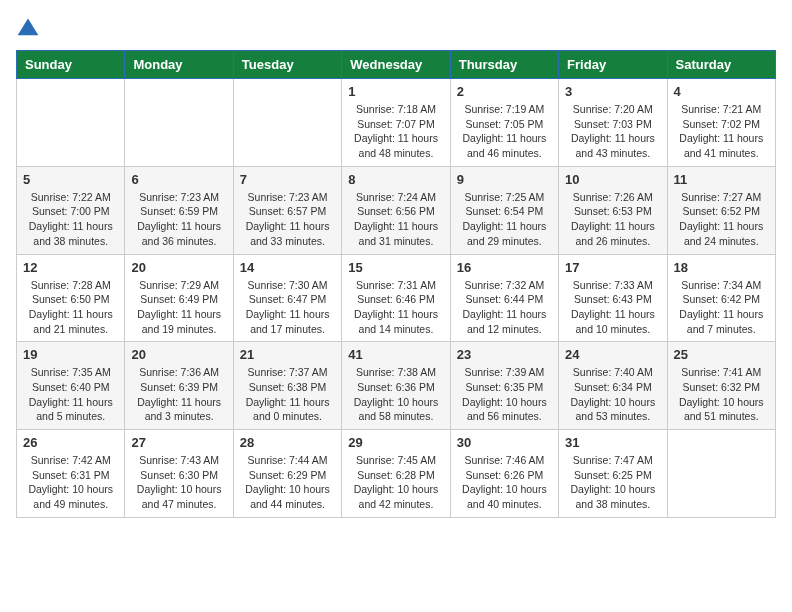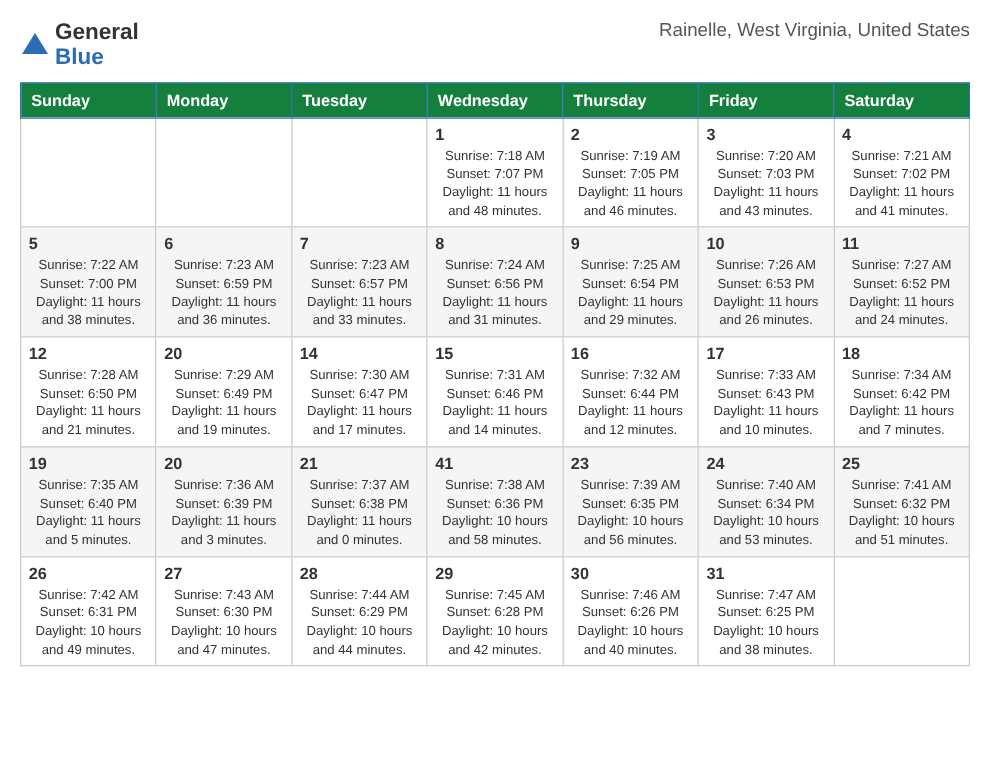--- a/index.html
+++ b/index.html
@@ -95,27 +95,22 @@
     }
   </style>
 </head>
 <body>
 
 <div class="header">
   <div class="logo">
     <svg class="logo-icon" viewBox="0 0 30 30" xmlns="http://www.w3.org/2000/svg">
       <polygon points="15,3 28,24 2,24" fill="#2a6db5"></polygon>
     </svg>
-    <div class="logo-text">
-      <span class="logo-general">General</span>
-      <span class="logo-blue">Blue</span>
-    </div>
   </div>
   <div class="title-block">
-    <div class="location">Rainelle, West Virginia, United States</div>
   </div>
 </div>
 
 <table class="calendar">
   <thead>
     <tr>
     <th>Sunday</th>
         <th>Monday</th>
         <th>Tuesday</th>
         <th>Wednesday</th>

